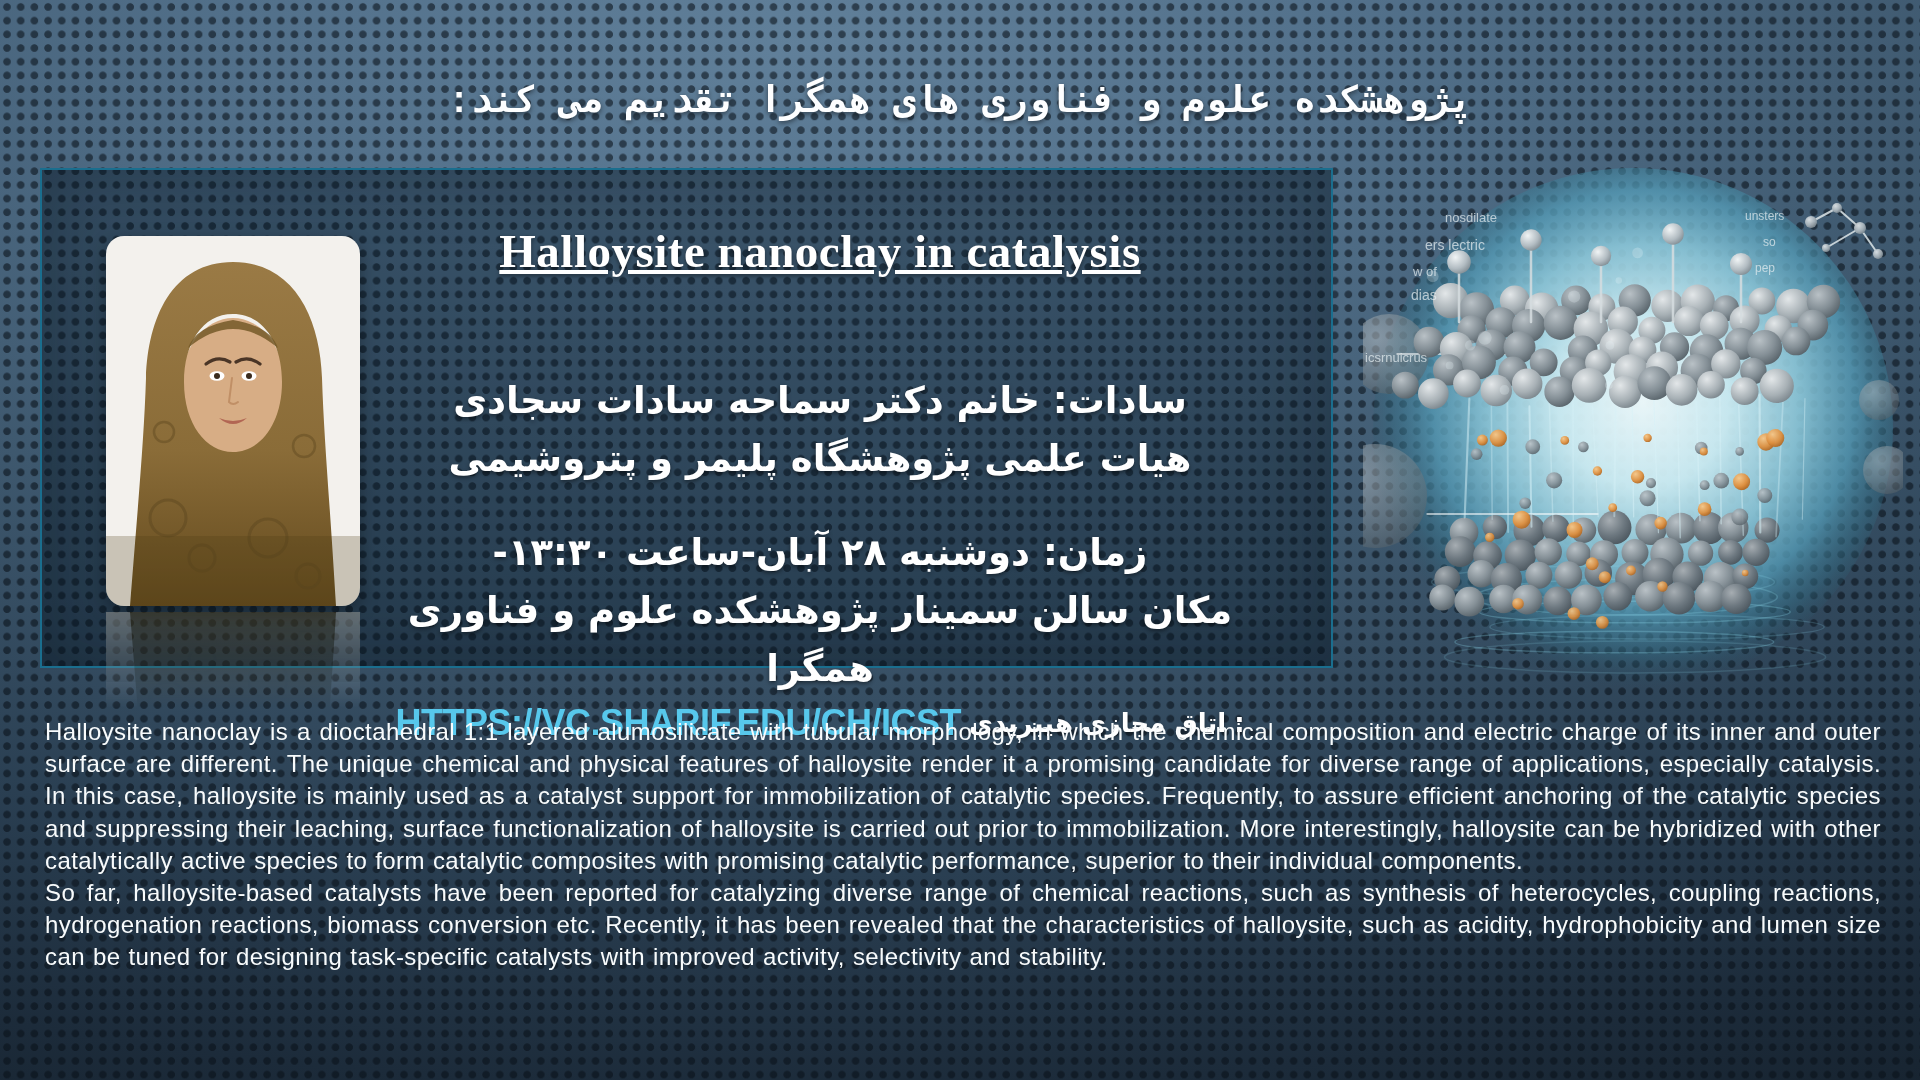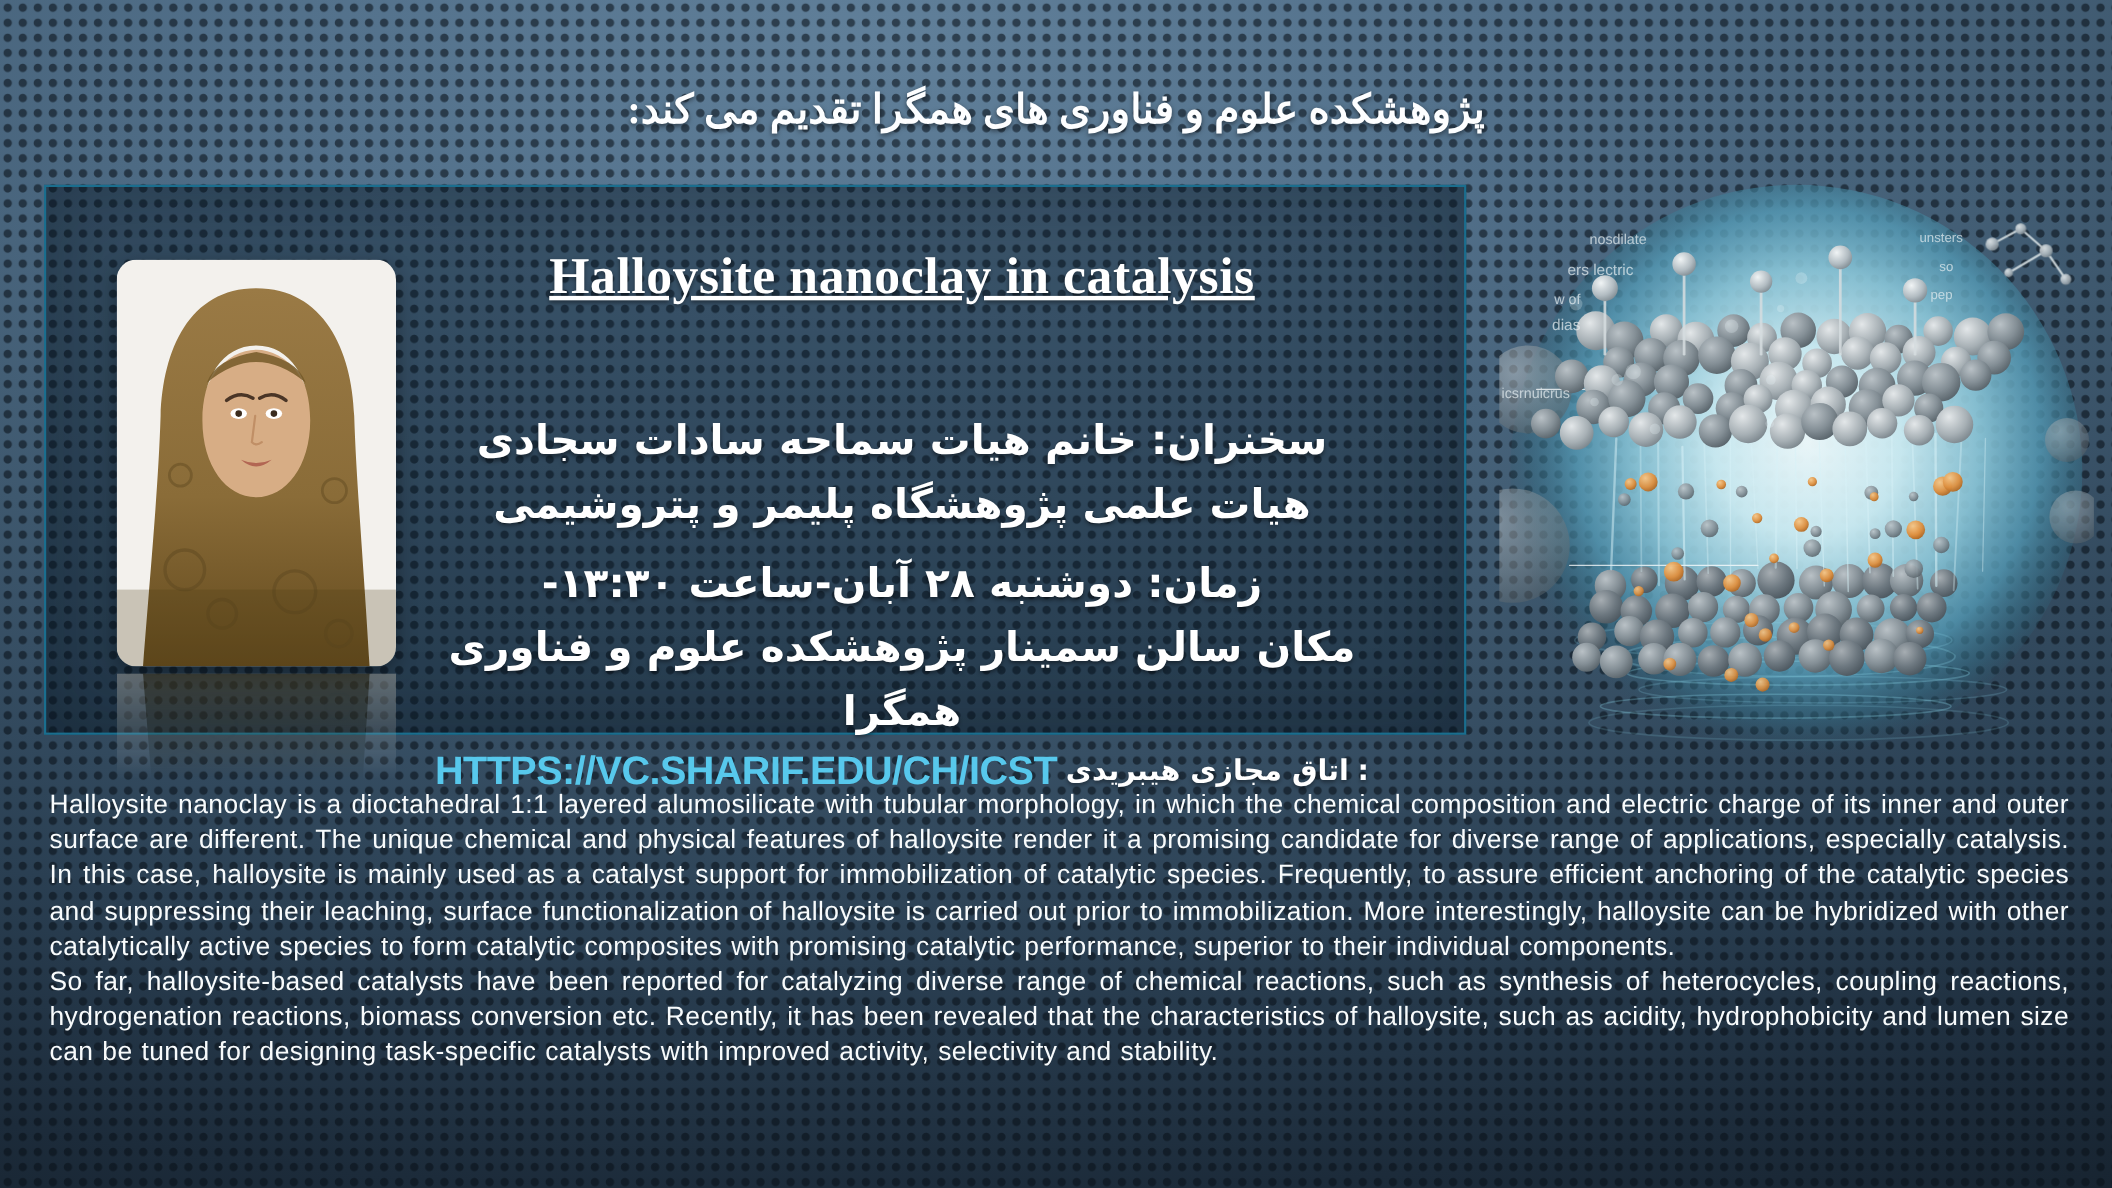--- a/index.html
+++ b/index.html
@@ -4,21 +4,21 @@
 <style>
   html,body{margin:0;padding:0;background:#0d151c;}
   .slide{position:relative;width:1920px;height:1080px;overflow:hidden;
     font-family:"Liberation Sans",sans-serif;
     background:radial-gradient(ellipse 135% 110% at 42% 4%,
       #61809a 0%, #52708a 22%, #3e586e 46%, #2a3f52 70%, #1c2b3a 88%, #16222e 100%);}
   .dots{position:absolute;inset:0;pointer-events:none;
     background-image:radial-gradient(circle at 7px 7px, rgba(9,17,25,.58) 3.4px, rgba(9,17,25,0) 4.2px);
     background-size:13.7px 13.7px;}
   .presents{position:absolute;top:78px;left:0;width:100%;text-align:center;
-    direction:rtl;color:#fdfeff;font-family:Liberation Serif, serif;
+    direction:rtl;color:#fdfeff;font-family:Liberation Mono, monospace;
     font-size:37px;font-weight:bold;text-shadow:0 2px 5px rgba(0,0,0,.5);}
   .main-box{position:absolute;left:40px;top:168px;width:1289px;height:496px;
     border:2px solid var(--accent_border,#1a6e8e);
     background:rgba(6,22,35,.36);
     box-shadow:inset 0 0 70px rgba(0,10,20,.25);}
   .photo{position:absolute;left:106px;top:236px;width:254px;height:370px;
     border-radius:18px;overflow:hidden;box-shadow:0 6px 18px rgba(0,0,0,.35);}
   .photo svg{display:block;width:100%;height:100%;}
   .photo-reflection{position:absolute;left:106px;top:612px;width:254px;height:105px;
     overflow:hidden;opacity:.45;pointer-events:none;
@@ -28,21 +28,21 @@
     transform:scaleY(-1);transform-origin:50% 50%;}
   .photo-reflection .refl-clone svg{display:block;width:100%;height:100%;}
   .content-col{position:absolute;left:380px;top:200px;width:880px;text-align:center;}
   .title{margin:24px 0 0;color:#ffffff;font-family:"Liberation Serif",serif;
     font-weight:bold;font-size:47px;line-height:54px;letter-spacing:.5px;
     text-shadow:0 2px 4px rgba(0,0,0,.45);text-decoration:underline;}
   .fa{margin:0;direction:rtl;color:#ffffff;font-family:"DejaVu Sans",sans-serif;
     font-weight:bold;font-size:37px;line-height:58px;
     text-shadow:0 2px 4px rgba(0,0,0,.45);}
   .l1{margin-top:94px;}
-  .l3{margin-top:14px;}
+  .l3{margin-top:36px;}
   .vc{margin-top:4px;height:42px;display:flex;justify-content:center;
     align-items:center;gap:8px;}
   .vc-url{color:var(--url_blue,#57c8ec);font-family:"Liberation Sans",sans-serif;
     font-weight:bold;font-size:36px;letter-spacing:-.5px;}
   .vc-label,.vc-colon{color:#ffffff;font-family:"DejaVu Sans",sans-serif;
     font-weight:bold;font-size:26px;text-shadow:0 2px 4px rgba(0,0,0,.45);}
   .vc-label{direction:rtl;}
   .molecule{position:absolute;left:1363px;top:164px;width:540px;height:528px;}
   .molecule svg{display:block;width:100%;height:100%;}
   .mol-label{fill:#e6eef1;opacity:.72;font-family:"Liberation Sans",sans-serif;}
@@ -123,21 +123,21 @@
       <circle cx="202" cy="340" r="12" stroke="#5e4820" stroke-width="3" fill="none" opacity=".5"></circle>
       <circle cx="58" cy="196" r="10" stroke="#5e4820" stroke-width="2.5" fill="none" opacity=".45"></circle>
       <circle cx="198" cy="210" r="11" stroke="#5e4820" stroke-width="2.5" fill="none" opacity=".45"></circle>
       <rect x="0" y="300" width="254" height="70" fill="#4d3a14" opacity=".25"></rect>
     </svg>
   </div>
     </div>
 
   <div class="content-col">
     <h1 class="title">Halloysite nanoclay in catalysis</h1>
-    <p class="fa l1" dir="rtl">سخنران: خانم هیات سماحه سادات سجادی</p>
+    <p class="fa l1" dir="rtl">سادات: خانم دکتر سماحه سادات سجادی</p>
     <p class="fa l2" dir="rtl">هیات علمی پژوهشگاه پلیمر و پتروشیمی</p>
     <p class="fa l3" dir="rtl">زمان: دوشنبه ۲۸ آبان-ساعت ۱۳:۳۰-</p>
     <p class="fa l4" dir="rtl">مکان سالن سمینار پژوهشکده علوم و فناوری همگرا</p>
     <div class="vc">
       <span class="vc-url">HTTPS://VC.SHARIF.EDU/CH/ICST</span>
       <span class="vc-label" dir="rtl">اتاق مجازی هیبریدی</span>
       <span class="vc-colon">:</span>
     </div>
   </div>
 

